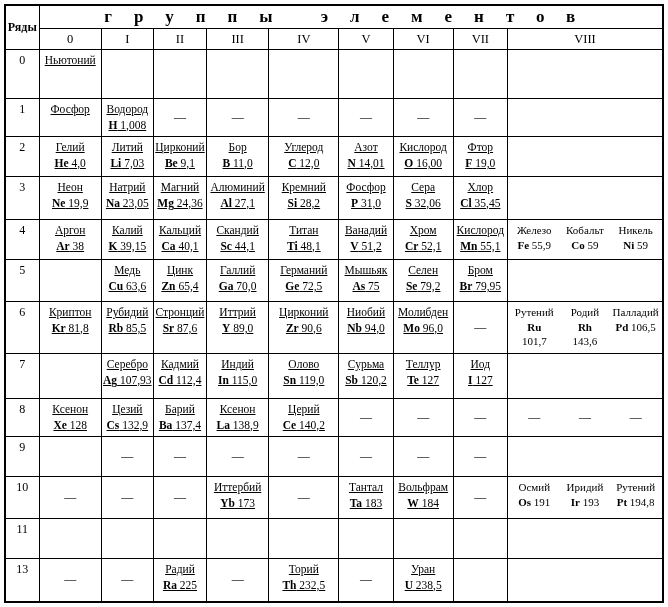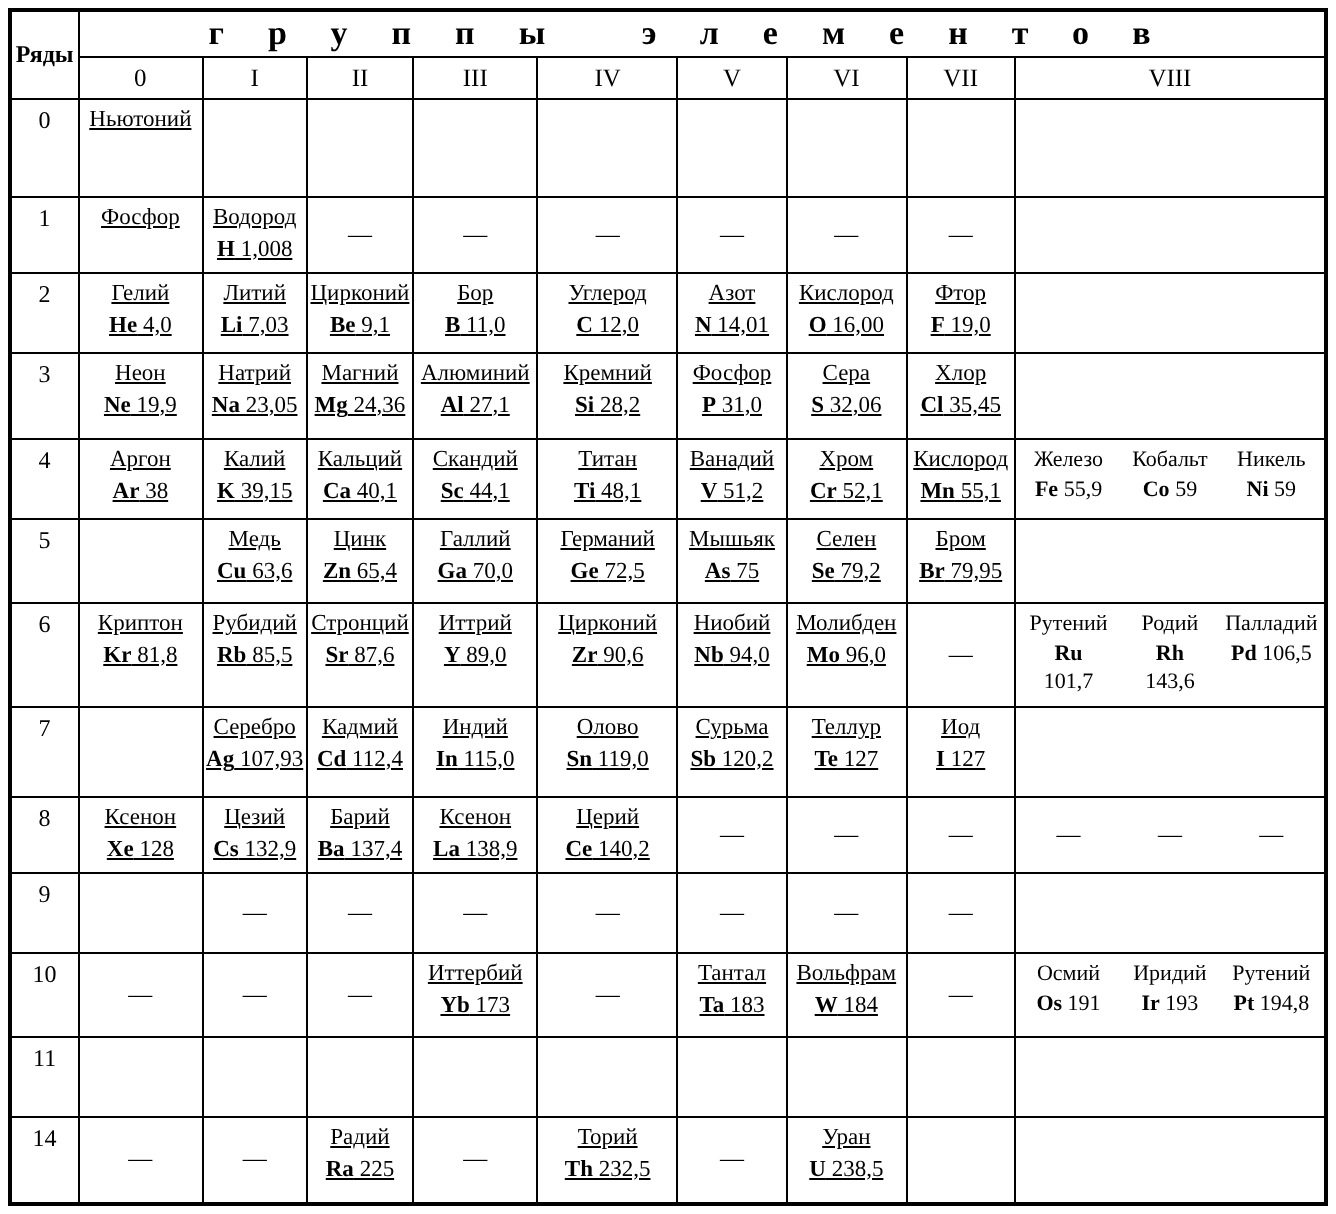--- a/index.html
+++ b/index.html
@@ -455,21 +455,21 @@
         <td></td>
         <td></td>
         <td></td>
         <td></td>
         <td></td>
         <td></td>
         <td></td>
         <td></td>
       </tr>
       <tr style="height: 43px;">
-        <td class="rowno">14</td>
+        <td class="rowno">13</td>
         <td class="dash-cell">—</td>
         <td class="dash-cell">—</td>
         <td class="elem">
           <div class="ename">Радий</div>
           <div class="esym"><b>Ra</b>&nbsp;225</div>
         </td>
         <td class="dash-cell">—</td>
         <td class="elem">
           <div class="ename">Торий</div>
           <div class="esym"><b>Th</b>&nbsp;232,5</div>

